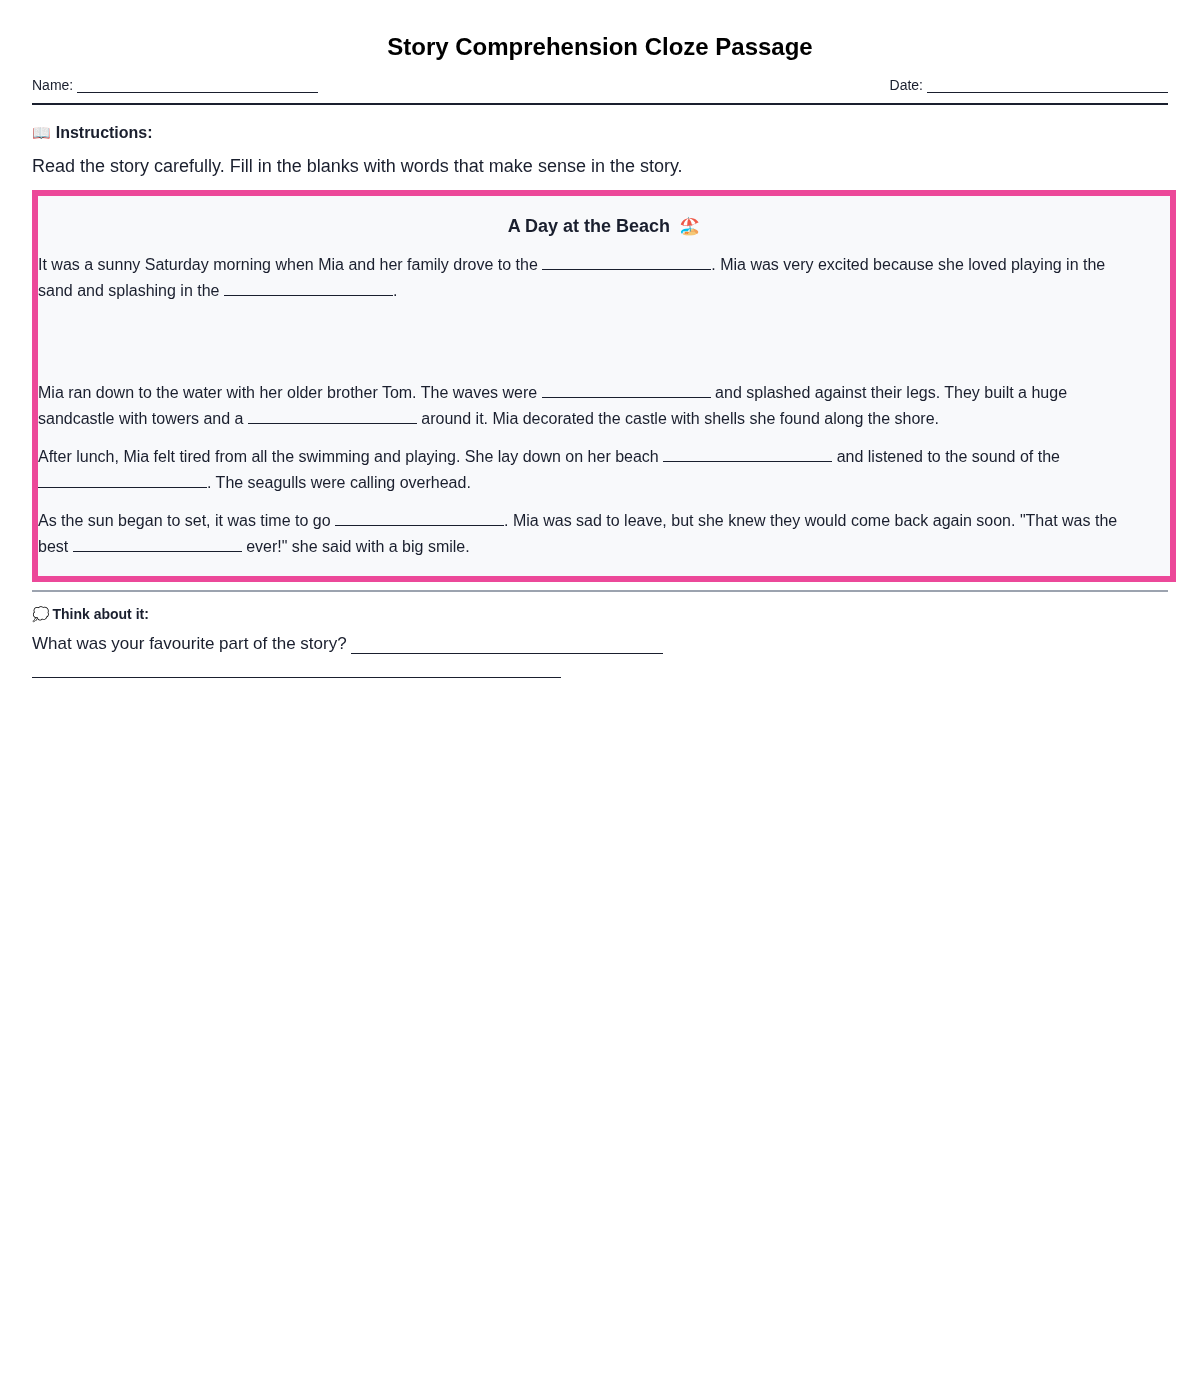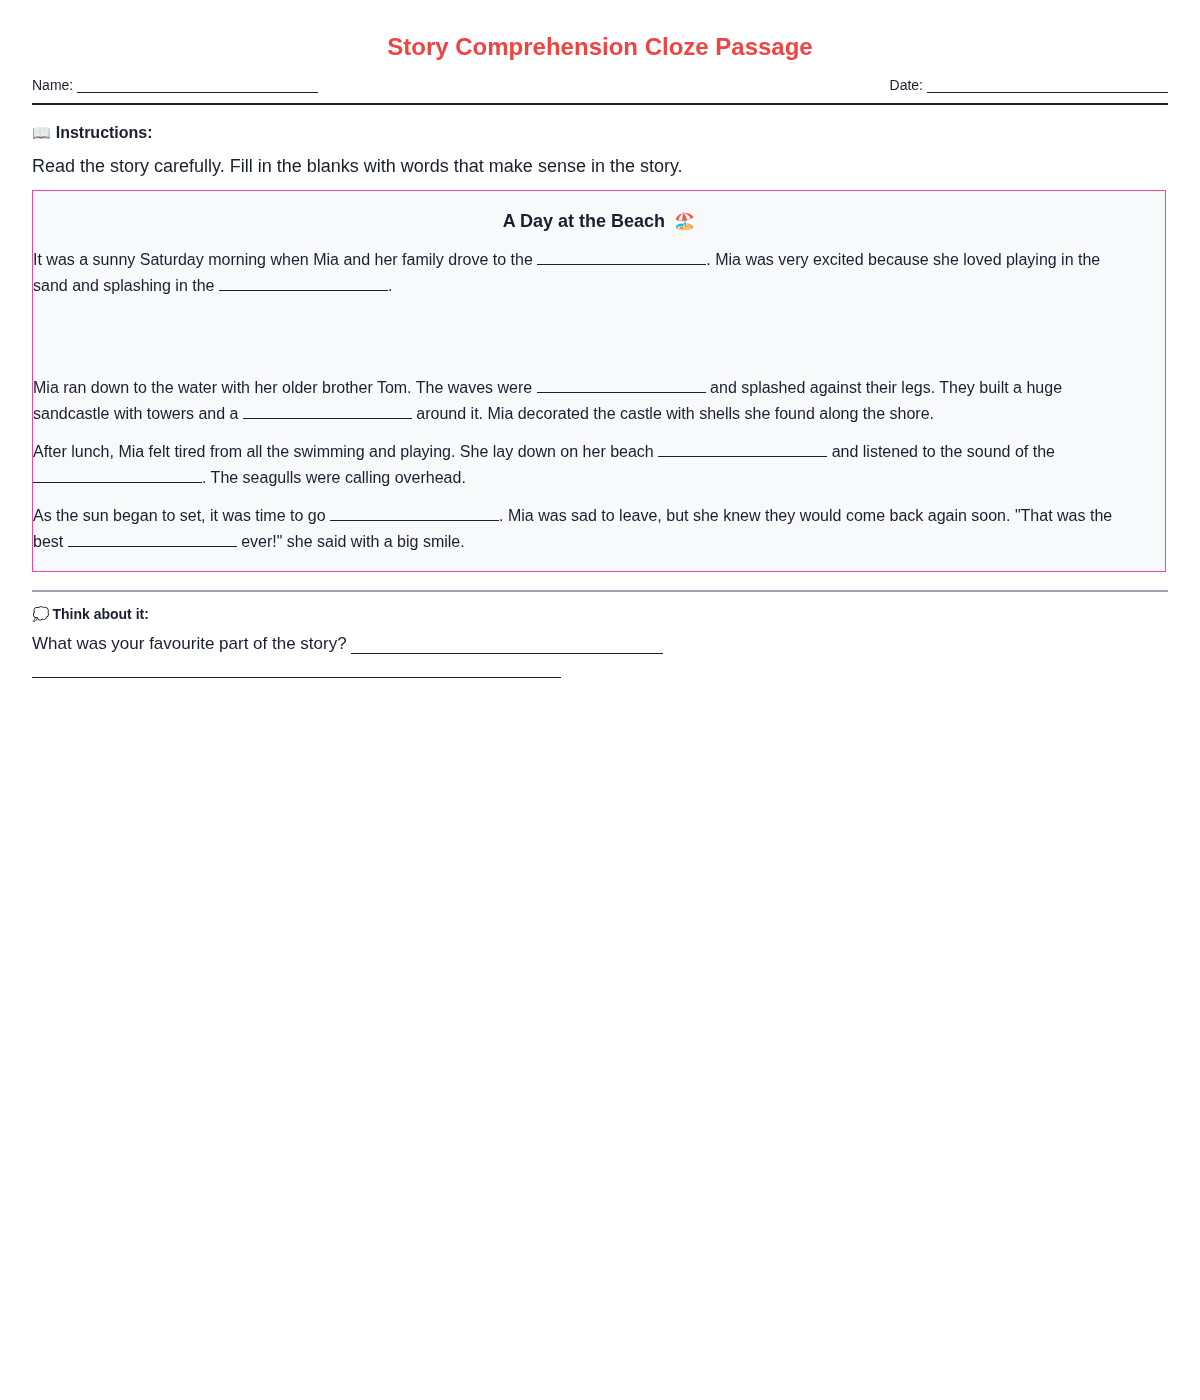--- a/index.html
+++ b/index.html
@@ -10,21 +10,21 @@
       position: relative;
       overflow: hidden;
     }
     .page { position: absolute; left: 32px; top: 0; width: 1136px; }
     .title {
       text-align: center;
       font-size: 24px;
       font-weight: bold;
       margin: 0;
       position: absolute; top: 33px; left: 0; width: 1136px;
-      color: #ef4444;
+      color: #000000;
     }
     .header-row {
       position: absolute; top: 77px; left: 0; width: 1136px;
       height: 26px;
       border-bottom: 2px solid #1a1f2e;
       font-size: 14px;
     }
     .field { position: absolute; top: 0; display: flex; align-items: center; }
     .field.name { left: 0; }
     .field.date { right: 0; }
@@ -40,21 +40,21 @@
       display: flex; align-items: center;
     }
     .instructions-h .icon { font-size: 15px; margin-right: 5px; }
     .instructions-t {
       position: absolute; top: 156px; left: 0;
       font-size: 18px;
     }
     .story {
       position: absolute; top: 190px; left: 0;
       width: 1132px; height: 380px;
-      border: 1px solid #ec4899;
+      border: 6px solid #ec4899;
       background: #f8f9fb;
       box-sizing: content-box;
     }
     .story-title {
       text-align: center;
       font-size: 18px; font-weight: bold;
       margin-top: 20px;
       height: 22px;
     }
     .story-title .icon { font-size: 17px; margin-left: 4px; }

